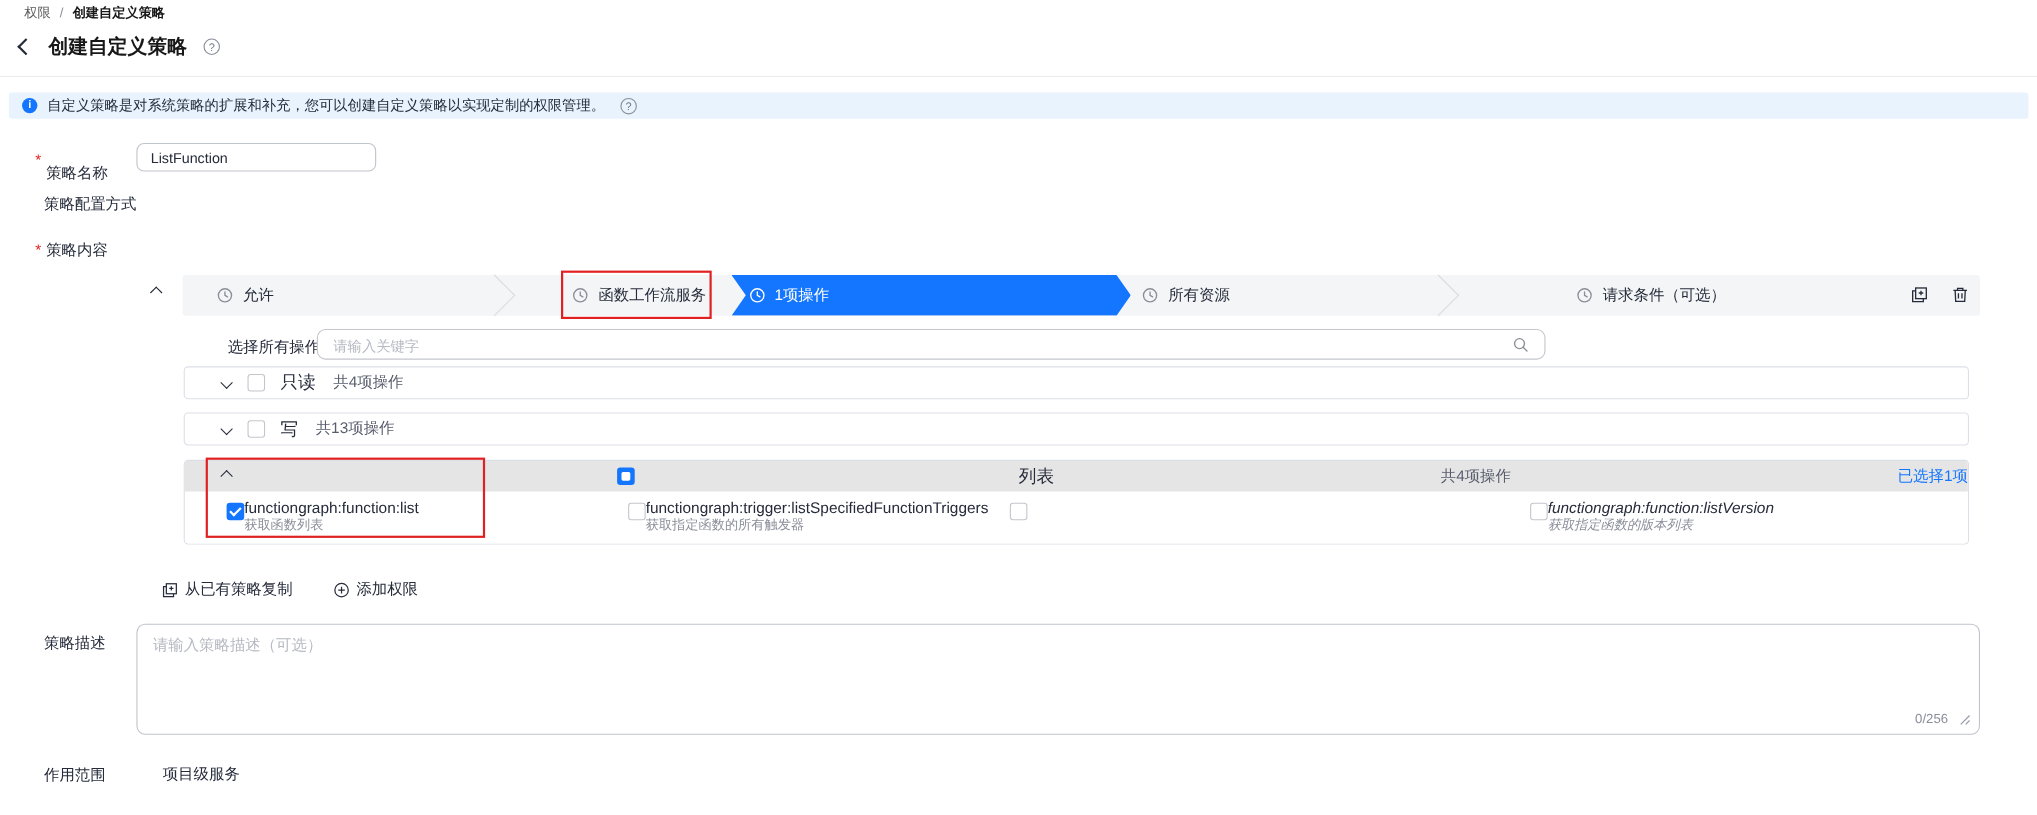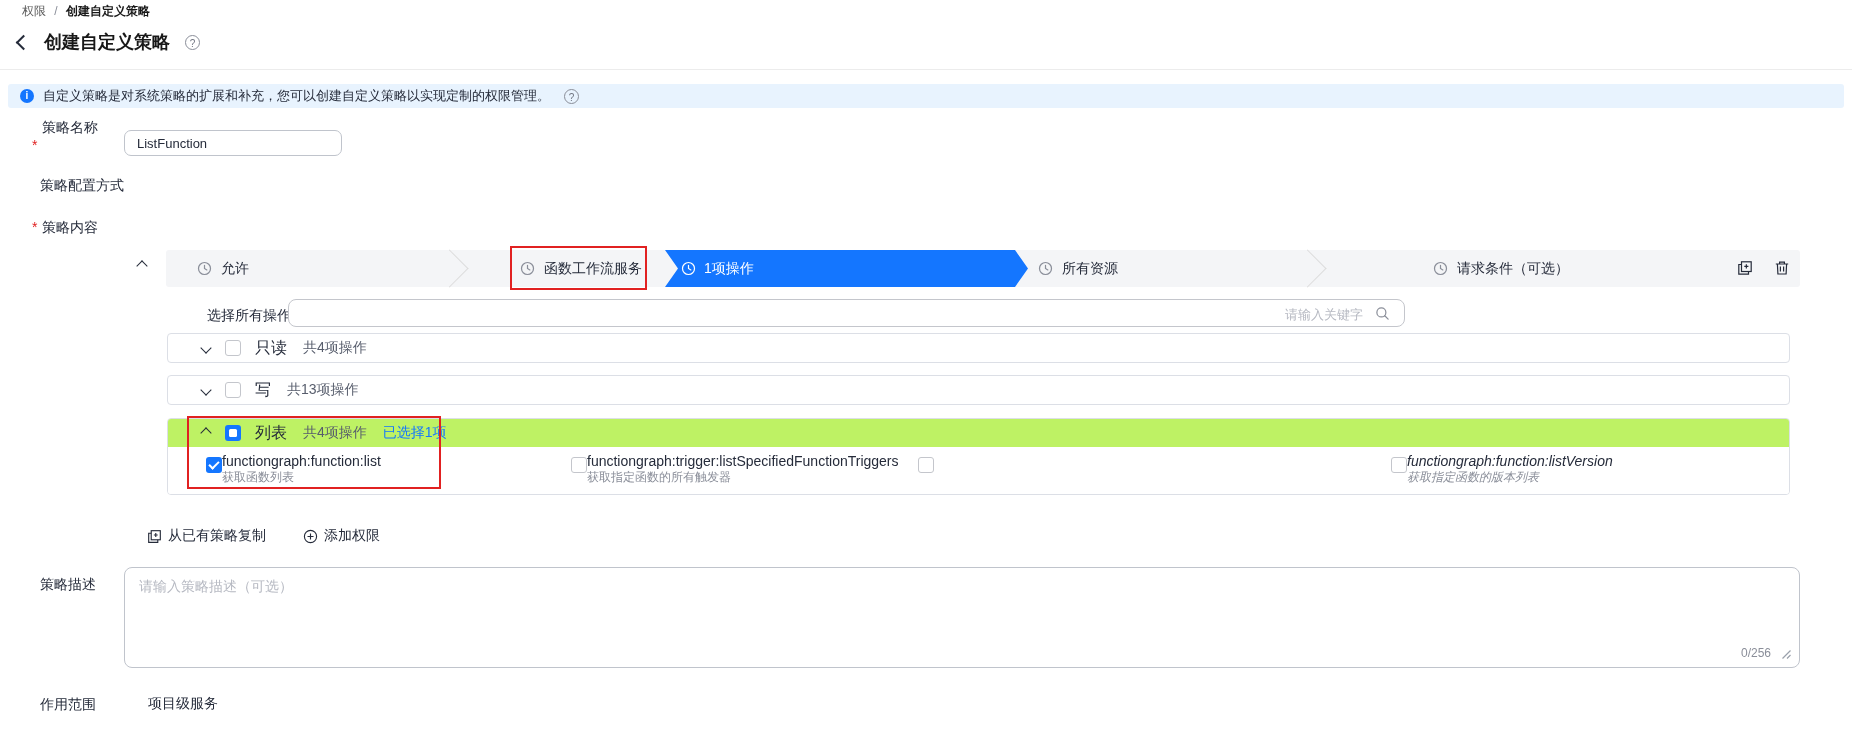--- a/index.html
+++ b/index.html
@@ -59,37 +59,37 @@
   
   .cb{width:16px;height:16px;border-radius:3px;box-sizing:border-box;position:relative;cursor:pointer;flex:0 0 auto;}
   .cb-unchecked{border:1px solid #c4c6cc;background:#fff;}
   .cb-ind{background:#1476ff;}
   .cb-ind::after{content:"";position:absolute;left:4px;top:4px;width:8px;height:8px;background:#fff;border-radius:1.5px;}
   .cb-checked{background:#1476ff;}
   .cb-checked::after{content:"";position:absolute;left:3px;top:4px;width:8px;height:4px;border-left:2px solid #fff;border-bottom:2px solid #fff;transform:rotate(-45deg);}
   .selall-cb{left:185px;top:305px;}
   .selall-label{left:207px;top:306px;font-size:14px;}
   .search-box{left:288px;top:299px;width:1117px;height:28px;box-sizing:border-box;border:1px solid #c4c6cc;border-radius:8px;background:#fff;}
-  .search-input{position:absolute;left:12px;top:1px;width:1060px;height:24px;border:none;outline:none;font-size:13px;color:#b91c1c;font-family:inherit;background:transparent;text-align:right;}
+  .search-input{position:absolute;left:12px;top:1px;width:1060px;height:24px;border:none;outline:none;font-size:13px;color:#b91c1c;font-family:inherit;background:transparent;}
   .search-input::placeholder{color:#b6b9c2;}
   .search-icon{position:absolute;right:14px;top:6px;color:#8a8e99;cursor:pointer;}
 
   
   .group-bar{width:1623px;height:30px;box-sizing:border-box;border:1px solid #dcdfe6;border-radius:4px;background:#fff;display:flex;align-items:center;padding-left:34px;cursor:pointer;}
   .group-bar .chev{margin-right:15px;}
   .group-bar .cb{margin-right:14px;}
   .group-label{font-size:16px;color:#252b3a;}
   .group-count{font-size:14px;color:#575d6c;margin-left:16px;}
   .sel-badge{font-size:14px;color:#1476ff;margin-left:16px;}
   .gbar1{left:167px;top:333px;}
   .gbar2{left:167px;top:375px;}
 
   
   .list-section{left:167px;top:418px;width:1623px;height:77px;box-sizing:border-box;border:1px solid #dcdfe6;border-radius:4px;background:#fff;overflow:hidden;}
-  .list-header{height:28px;background:#bef264;display:flex;align-items:center;padding-left:34px;cursor:pointer;}
+  .list-header{height:28px;background:#e5e5e5;display:flex;align-items:center;padding-left:34px;cursor:pointer;justify-content:space-between;}
   .list-header .chev{margin-right:15px;}
   .list-header .cb{margin-right:14px;}
   .list-body{position:relative;height:48px;background:#fff;}
   .op-item{position:absolute;top:6px;display:flex;gap:0;cursor:pointer;}
   .op-item .cb{margin-top:4px;}
   .op-name{font-size:14px;color:#252b3a;line-height:16px;white-space:nowrap;}
   .op-desc{font-size:12px;color:#8a8e99;line-height:15px;margin-top:1px;white-space:nowrap;}
 
   
   .hl-red{border:2px solid #e12121;box-sizing:border-box;pointer-events:none;}
@@ -132,21 +132,21 @@
 
   
   <div class="abs banner">
     <span class="info-circle">i</span>
     <span class="msg">自定义策略是对系统策略的扩展和补充，您可以创建自定义策略以实现定制的权限管理。</span>
     <span class="help-circle">?</span>
   </div>
 
   
   <span class="abs star" style="left:32px;top:137px;">*</span>
-  <span class="abs flabel" style="left:42px;top:118px;text-align:center;">策略名称</span>
+  <span class="abs flabel" style="left:42px;top:148px;text-align:center;">策略名称</span>
   <input class="abs name-input" value="ListFunction" style="">
 
   
   <span class="abs flabel" style="left:40px;top:176px;">策略配置方式</span>
 
   
   <span class="abs star" style="left:32px;top:219px;">*</span>
   <span class="abs flabel" style="left:42px;top:218px;">策略内容</span>
   <span class="abs chev chev-up content-collapse"></span>
 

